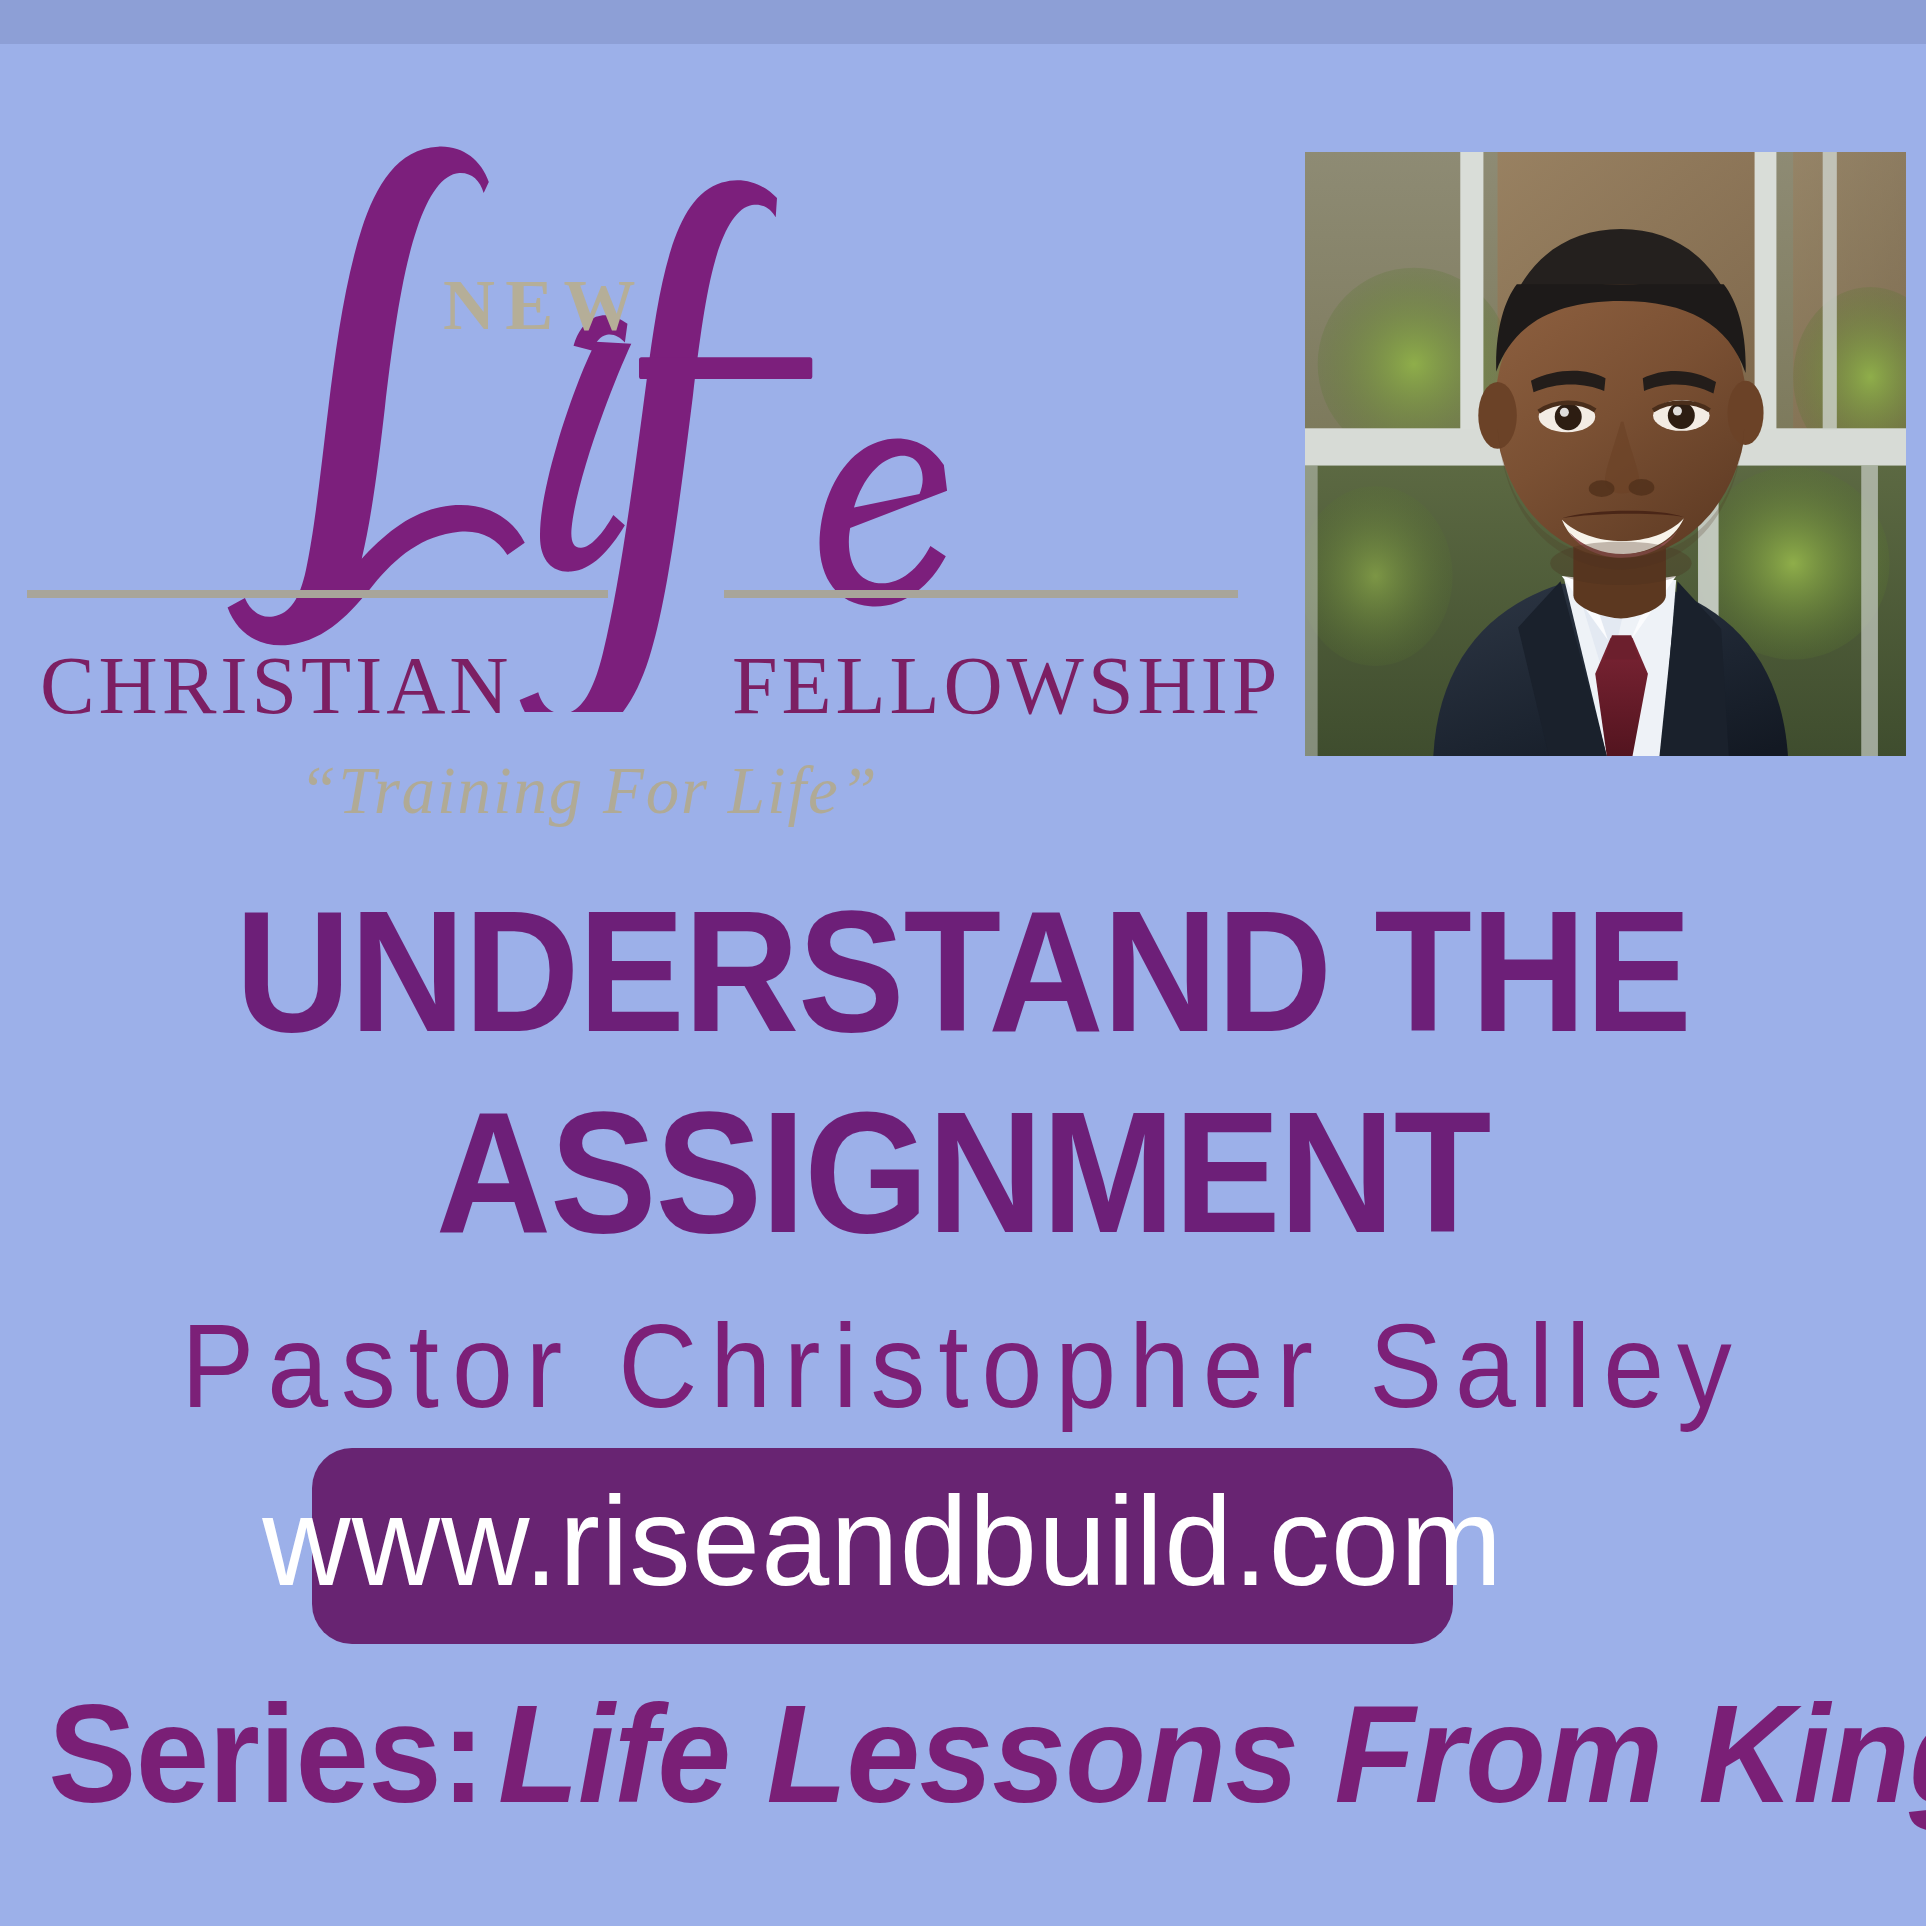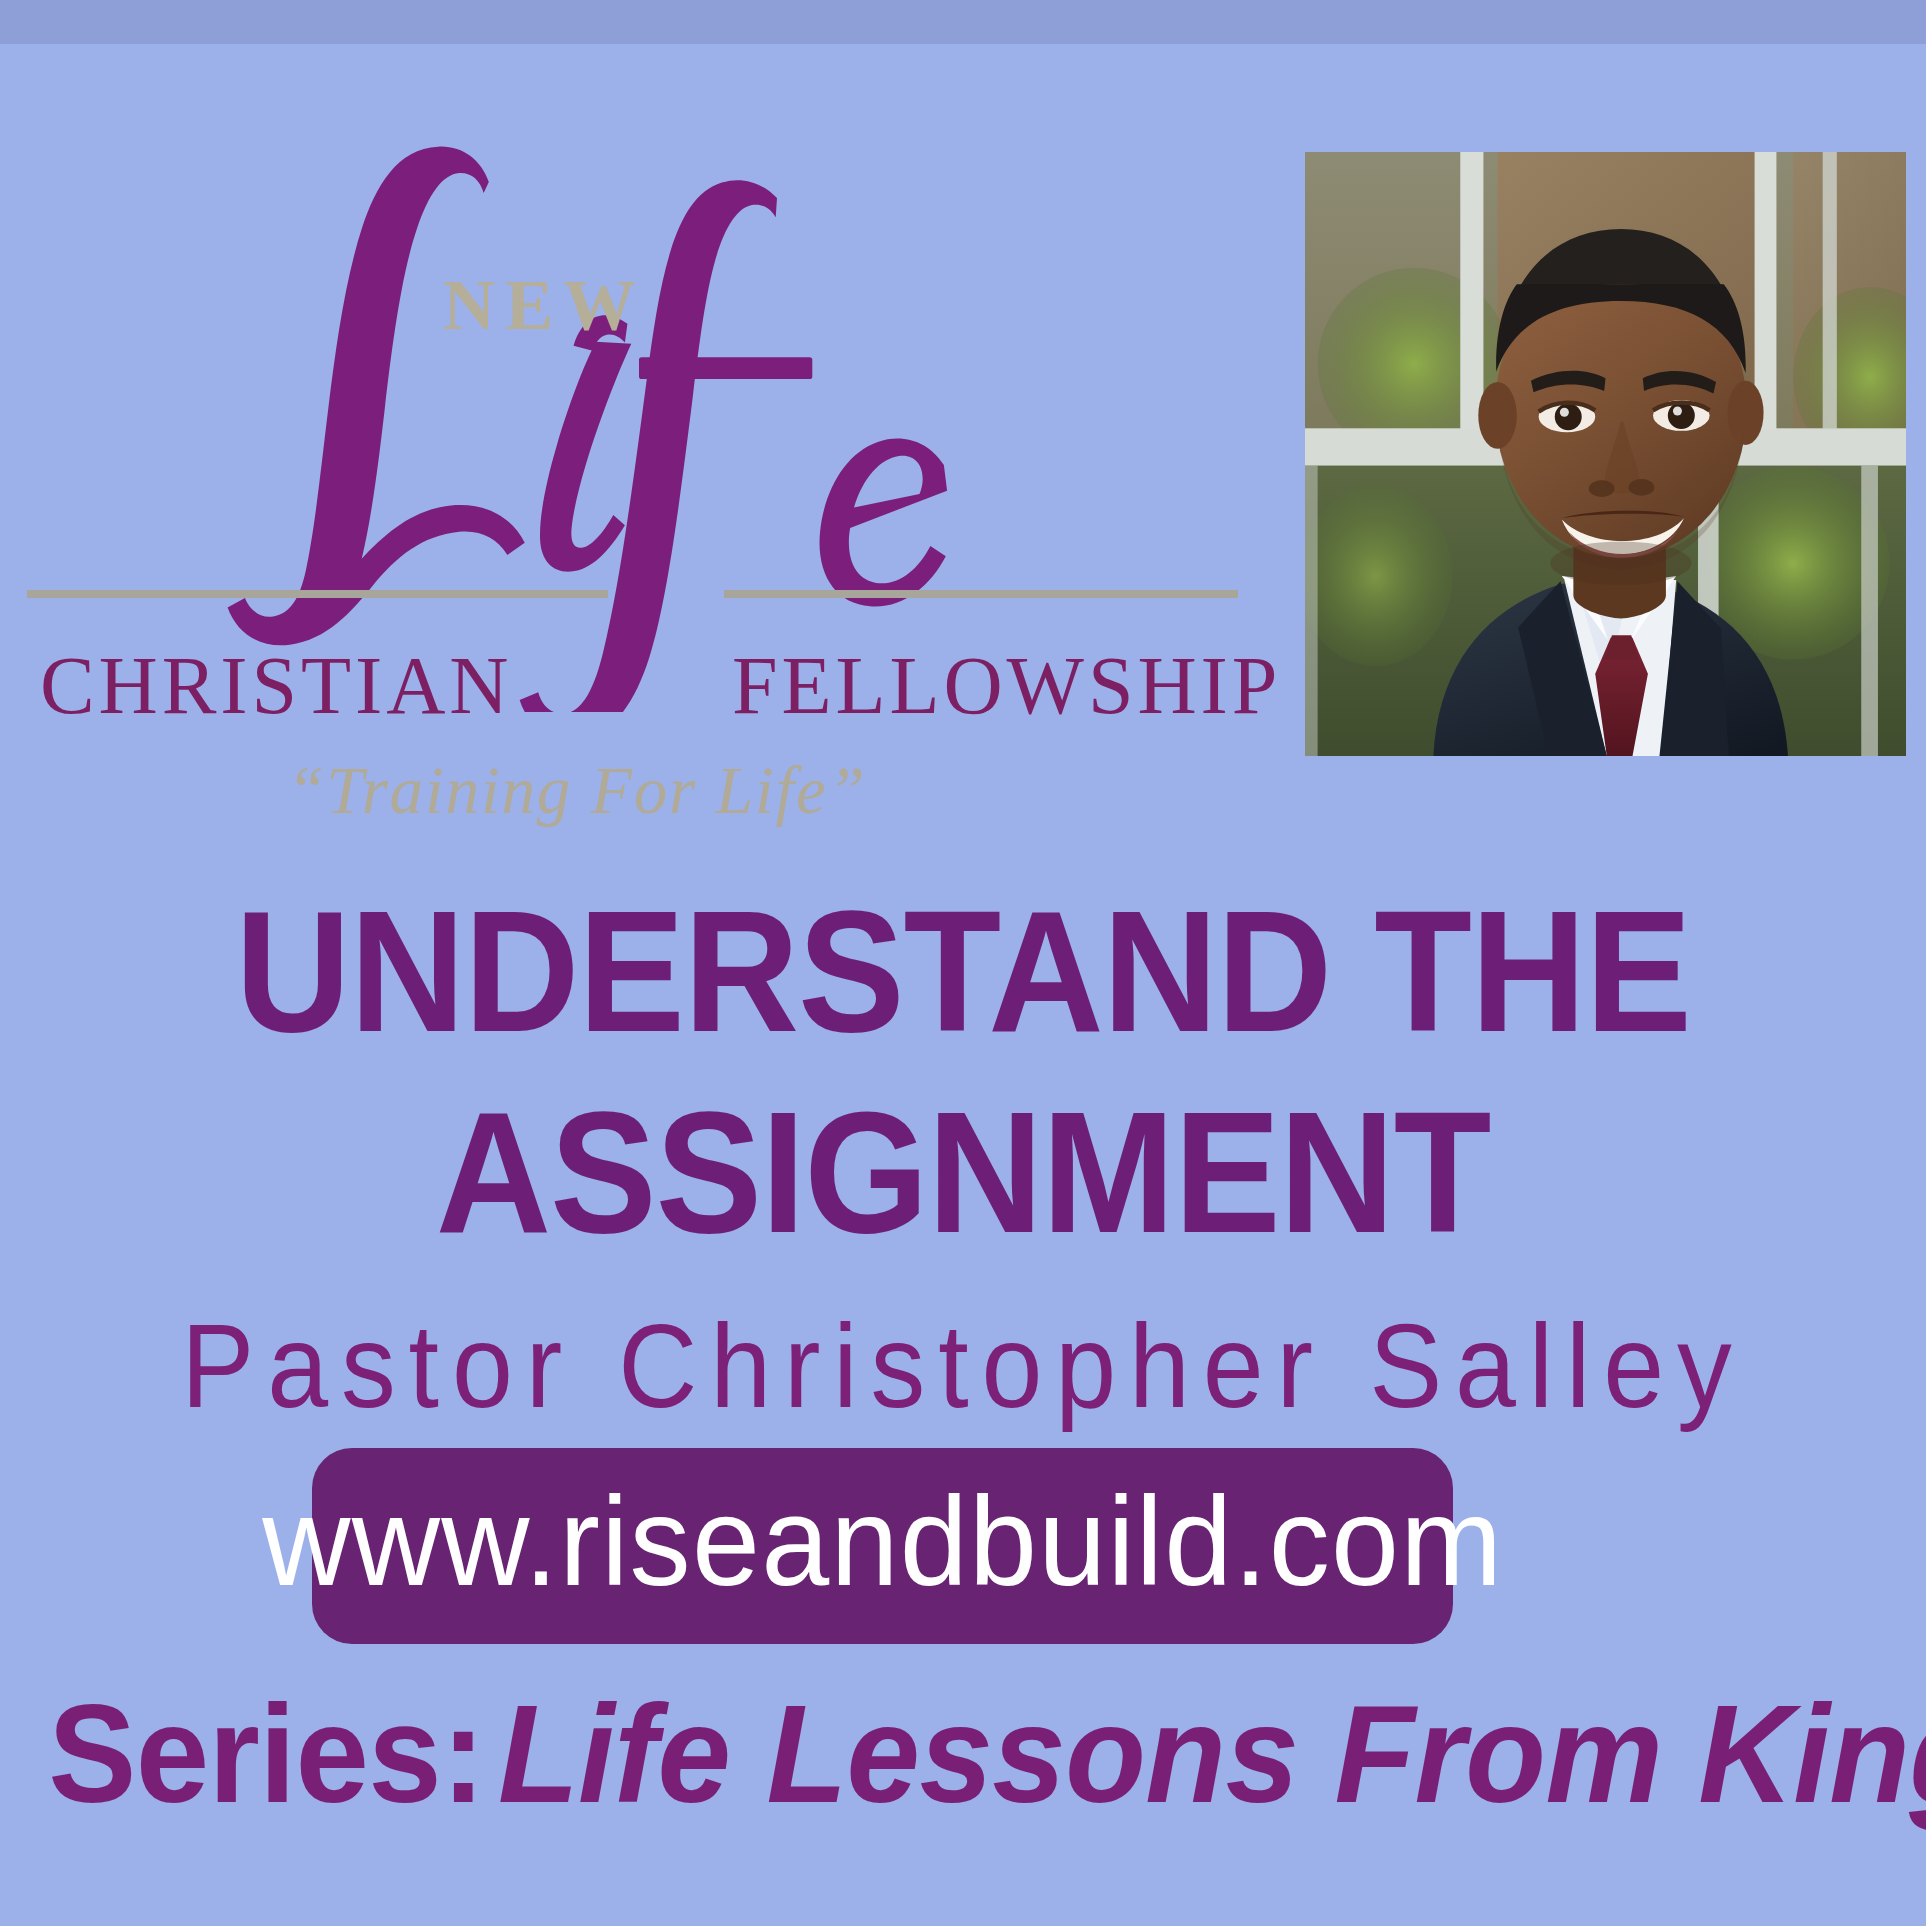--- a/index.html
+++ b/index.html
@@ -80,21 +80,21 @@
     font-family: "Liberation Serif", "DejaVu Serif", serif;
     font-size: 82px;
     font-weight: 400;
     letter-spacing: 3.9px;
     color: #7c1f63;
     line-height: 1;
     white-space: nowrap;
   }
   #logo-tagline {
     position: absolute;
-    left: 287px;
+    left: 299px;
     top: 636px;
     font-family: "Liberation Serif", "DejaVu Serif", serif;
     font-style: italic;
     font-size: 67px;
     font-weight: 400;
     letter-spacing: 1.9px;
     color: #b0aa96;
     line-height: 1;
     white-space: nowrap;
   }

